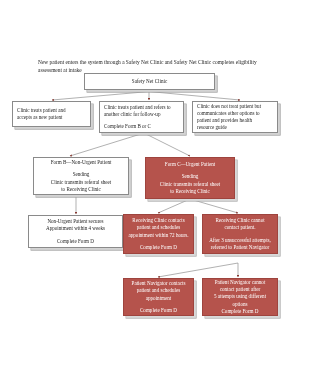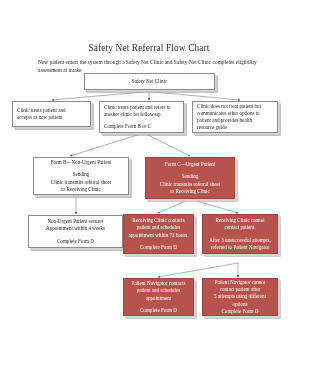--- a/index.html
+++ b/index.html
@@ -81,21 +81,20 @@
     width: 298px; height: 386px;
     z-index: 1;
     pointer-events: none;
   }
 </style>
 </head>
 <body>
 
 <div id="canvas">
 
-  <h1 class="title">Safety Net Referral Flow Chart</h1>
   <p class="subtitle">New patient enters the system through a Safety Net Clinic and Safety Net Clinic completes eligibility assessment at intake</p>
 
   <svg id="wires" viewBox="0 0 298 386" width="298" height="386">
     <defs>
       <marker id="ah" viewBox="0 0 10 10" refX="8.5" refY="5" markerWidth="3.2" markerHeight="3.2" orient="auto-start-reverse">
         <path d="M 0 0 L 10 5 L 0 10 z" fill="#8a3b33"></path>
       </marker>
     </defs>
     <g stroke="#8f8f8f" stroke-width="0.7" fill="none" marker-end="url(#ah)">
 

